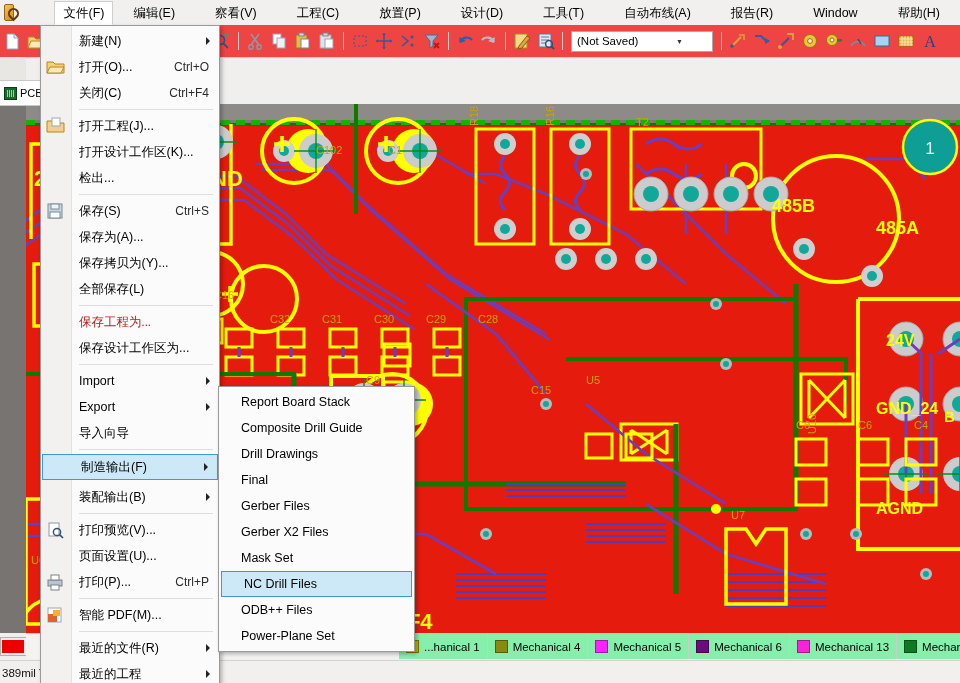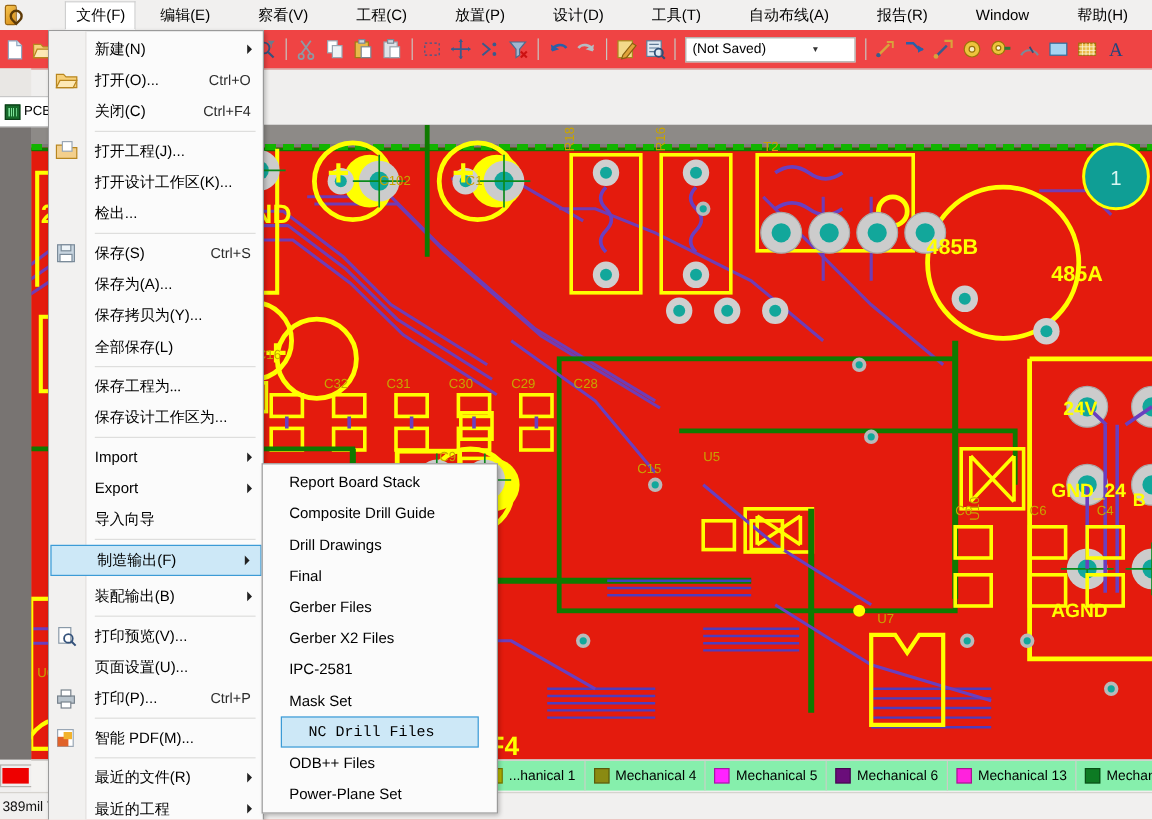--- a/index.html
+++ b/index.html
@@ -136,36 +136,36 @@
   .menu .rail{
     position:absolute;left:0;top:0;bottom:0;width:30px;background:#f2f1f0;
     border-right:1px solid #e4e2e0;
   }
   .mi{
     position:relative;display:flex;align-items:center;height:26px;
     padding-left:38px;padding-right:10px;font-size:12.5px;z-index:2;
     white-space:nowrap;
   }
   .mi.sel{background:#cde8f7;border:1px solid #3c9bd6;height:24px;margin:4px 1px;}
-  .mi.disabled{color:#000000;font-family:Liberation Serif, serif;}
+  .mi.disabled{color:#b91c1c;font-family:Liberation Serif, serif;}
   .mi .lbl{flex:1;}
   .mi .acc{color:#2c2c2c;font-size:12px;padding-left:16px;}
   .mi .sub{
     position:absolute;right:9px;top:50%;transform:translateY(-50%);
     width:0;height:0;border-left:4px solid #222;border-top:4px solid transparent;
     border-bottom:4px solid transparent;
   }
   .msep{height:1px;background:#dededd;margin:3px 6px 3px 38px;position:relative;z-index:2;}
   .mico{
     position:absolute;left:5px;top:4px;width:19px;height:18px;z-index:3;
   }
 
   .menu.submenu{left:218px;top:386px;width:195px;}
   .submenu .mi{padding-left:22px;height:26px;}
-  .submenu .mi.sel{background:#cde8f7;border:1px solid #3c9bd6;height:24px;margin:0 15px;font-family:Liberation Mono, monospace;}
+  .submenu .mi.sel{background:#cde8f7;border:1px solid #3c9bd6;height:24px;margin:0 2px;}
 </style>
 </head>
 <body>
 
 <div class="app">
 
   <div class="menubar">
     <div class="dxp-logo"></div>
     <div class="dxp-text">DXP</div>
     <div id="menubar-items" style="display:flex;align-items:center;">
@@ -903,23 +903,20 @@
       <div class="mi">
         <span class="lbl">Final</span>
       </div>
       <div class="mi">
         <span class="lbl">Gerber Files</span>
       </div>
       <div class="mi">
         <span class="lbl">Gerber X2 Files</span>
       </div>
       <div class="mi">
-        <span class="lbl">IPC-2581</span>
-      </div>
-      <div class="mi">
         <span class="lbl">Mask Set</span>
       </div>
       <div class="mi sel">
         <span class="lbl">NC Drill Files</span>
       </div>
       <div class="mi">
         <span class="lbl">ODB++ Files</span>
       </div>
       <div class="mi">
         <span class="lbl">Power-Plane Set</span>

